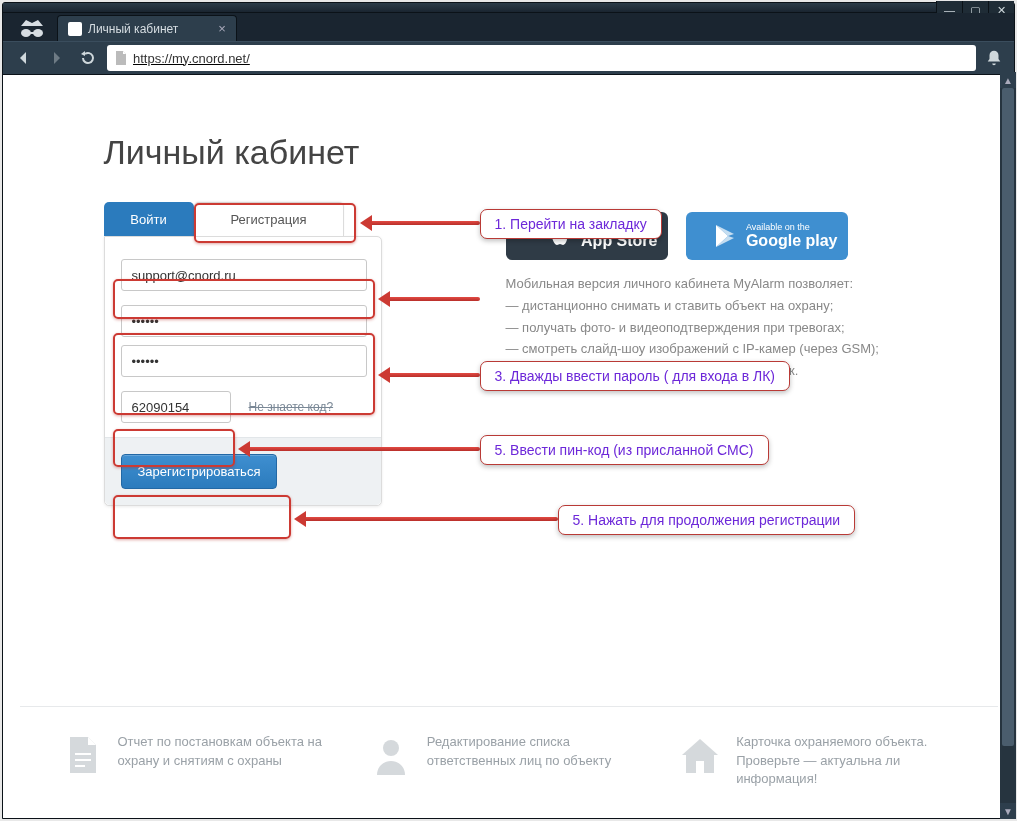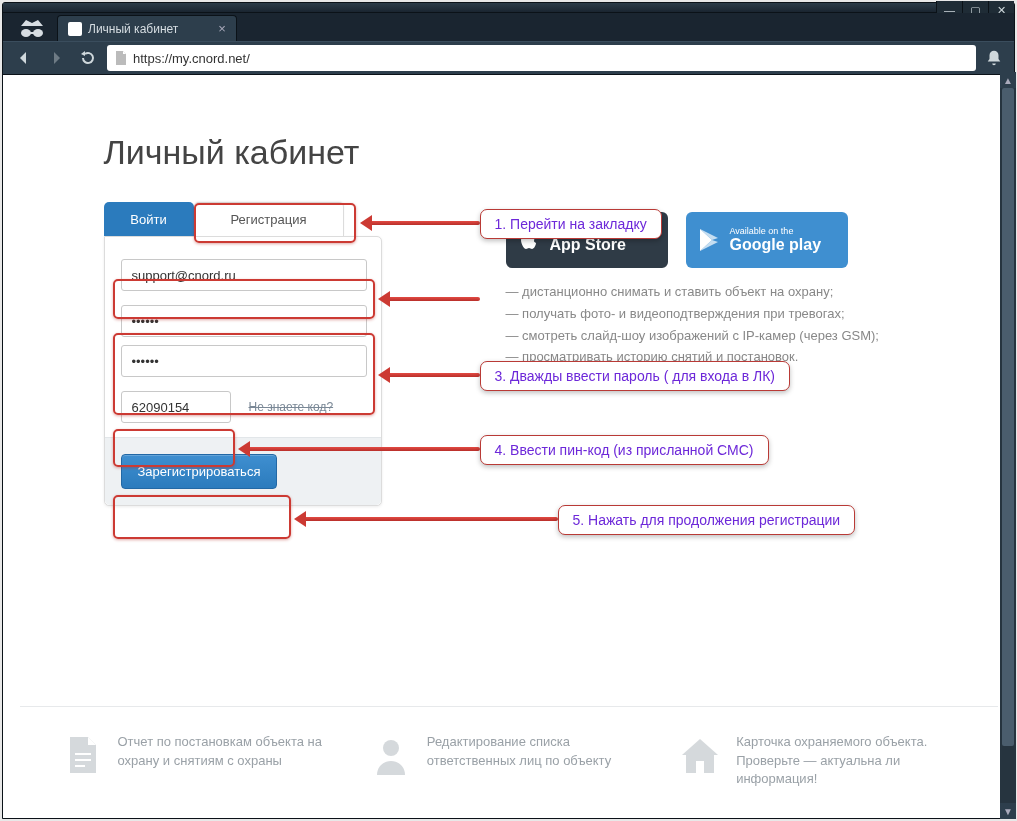--- a/index.html
+++ b/index.html
@@ -75,20 +75,21 @@
   .chrome-tab .favicon { width:14px;height:14px; background:#fff; margin-right:6px; border-radius:2px;}
   
   .omnibar {
     height: 34px;
     background: #2d3e4c;
     display:flex; align-items:center;
     padding: 0 8px;
     gap:6px;
     border-top:1px solid #3a4d5d;
     border-bottom:1px solid #0b1218;
+    text-decoration:underline;
   }
   .nav-btn {
     width:26px;height:26px;
     display:flex;align-items:center;justify-content:center;
     color:#cfd8dc; cursor:pointer;
     border-radius:3px;
   }
   .nav-btn svg { width:16px;height:16px;}
   .omnibox {
     flex:1;
@@ -208,27 +209,28 @@
   .right-col {
     flex:1;
     padding-left: 118px;
     padding-top: 4px;
     font-size:13px;
     color:#888;
     line-height:1.6;
   }
   .store-badges { display:flex; gap:18px; margin: 6px 0 14px 0; }
   .badge {
-    width:162px; height:56px;
+    width:162px; height:48px;
     border-radius:6px;
     display:flex;align-items:center;
     padding:0 10px;
     color:#fff;
     cursor:pointer;
     gap:8px;
+    justify-content:flex-end;
   }
   .badge.appstore { background:#2f3b46; }
   .badge.gplay { background:#3f8fd0; }
   .badge .store-icon { width:26px;height:26px; flex-shrink:0;}
   .badge .small { font-size:9px; line-height:1;}
   .badge .big { font-size:16px; font-weight:bold; line-height:1.1;}
   .feature-list { color:#888; font-size:13px; }
   .feature-list div { margin:1px 0;}
   
   .footer-row {
@@ -403,20 +405,21 @@
                       <path fill="#fff" opacity=".7" d="M4 2l18 9-6 2z"></path>
                       <path fill="#fff" opacity=".7" d="M4 24l18-9-6-2z"></path>
                     </svg>
               </span>
               <div>
                 <div class="small">Available on the</div>
                 <div class="big">Google play</div>
               </div>
             </div>
           </div>
+          <div>Мобильная версия личного кабинета MyAlarm позволяет:</div>
           <div class="feature-list">
             <div>— дистанционно снимать и ставить объект на охрану;</div>
             <div>— получать фото- и видеоподтверждения при тревогах;</div>
             <div>— смотреть слайд-шоу изображений с IP-камер (через GSM);</div>
             <div>— просматривать историю снятий и постановок.</div>
           </div>
         </div>
       </div>
       </div>
 
@@ -459,21 +462,21 @@
       <div class="red-box" style="left:93px; top:420px; width:178px; height:44px;"></div>
 
       <div class="arrow-line" style="left:344px; top:146px; width:116px;"></div>
       <div class="arrow-line" style="left:362px; top:222px; width:98px;"></div>
       <div class="arrow-line" style="left:362px; top:298px; width:98px;"></div>
       <div class="arrow-line" style="left:222px; top:372px; width:238px;"></div>
       <div class="arrow-line" style="left:278px; top:442px; width:260px;"></div>
 
       <div class="callout" style="left:460px; top:134px;">1. Перейти на закладку</div>
       <div class="callout" style="left:460px; top:286px;">3. Дважды ввести пароль ( для входа в ЛК)</div>
-      <div class="callout" style="left:460px; top:360px;">4. Ввести пин-код (из присланной СМС)</div>
+      <div class="callout" style="left:460px; top:360px;">5. Ввести пин-код (из присланной СМС)</div>
       <div class="callout" style="left:538px; top:430px;">5. Нажать для продолжения регистрации</div>
 
     </div>
   </div>
 
   <div class="scrollbar-v">
     <div class="arrow">▲</div>
     <div class="track">
         <div class="thumb"></div>
       </div>

